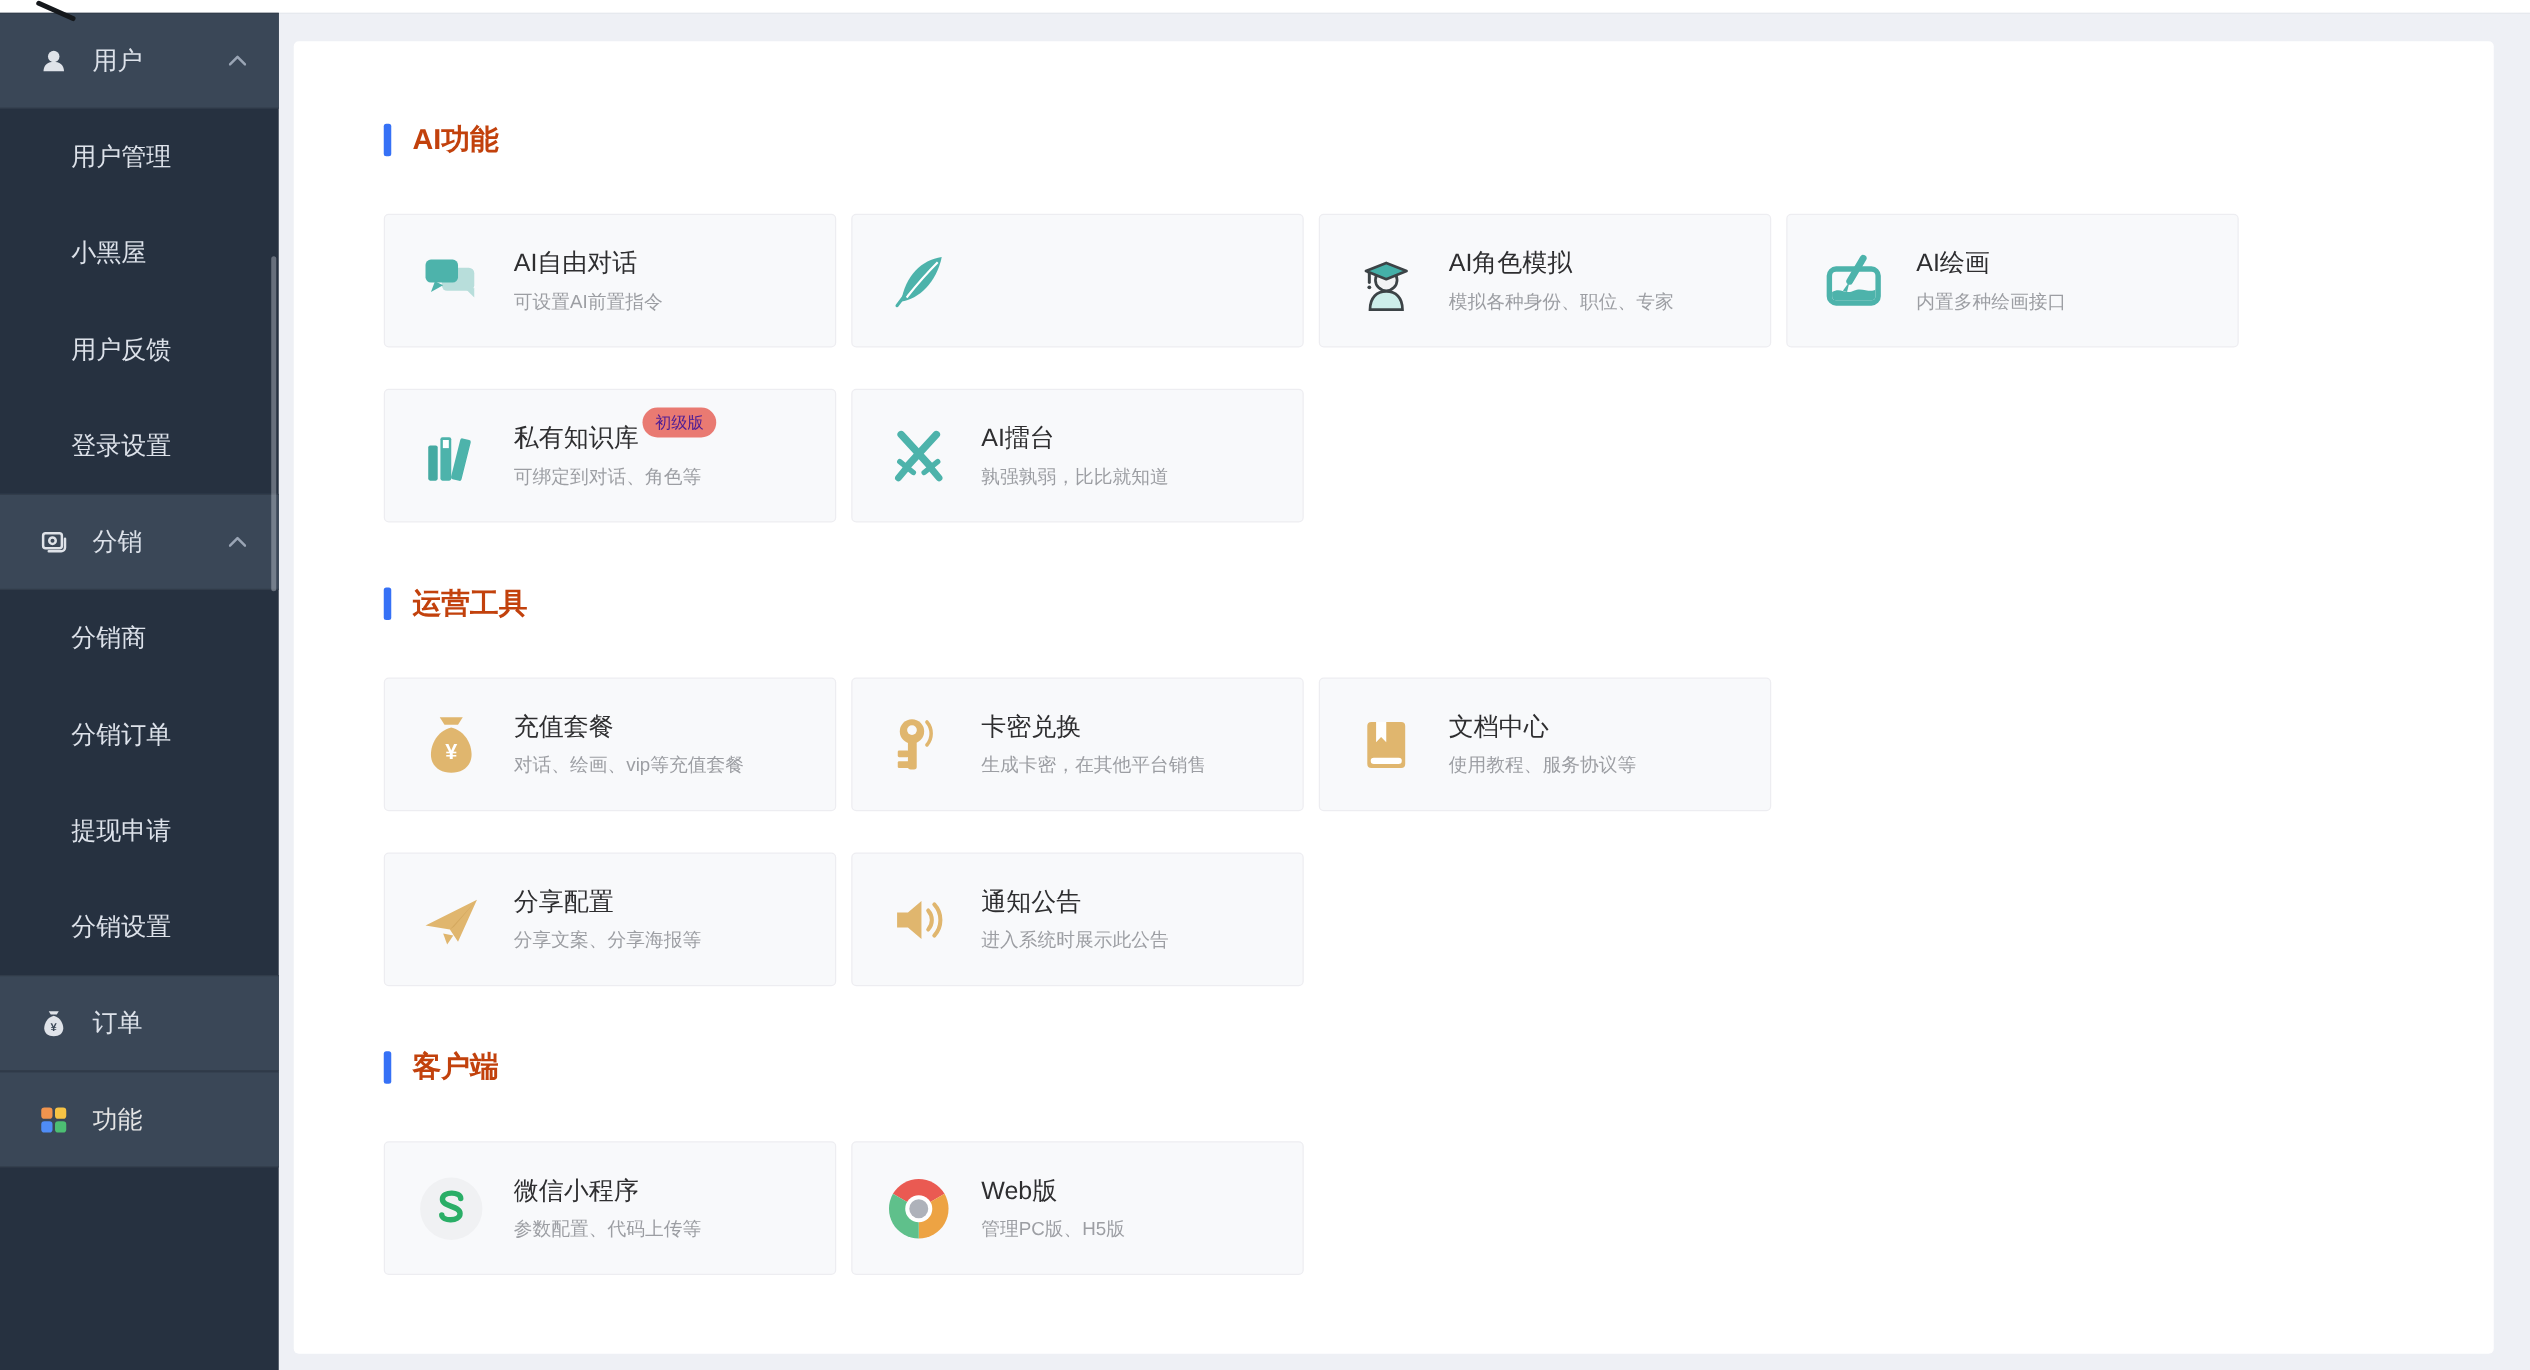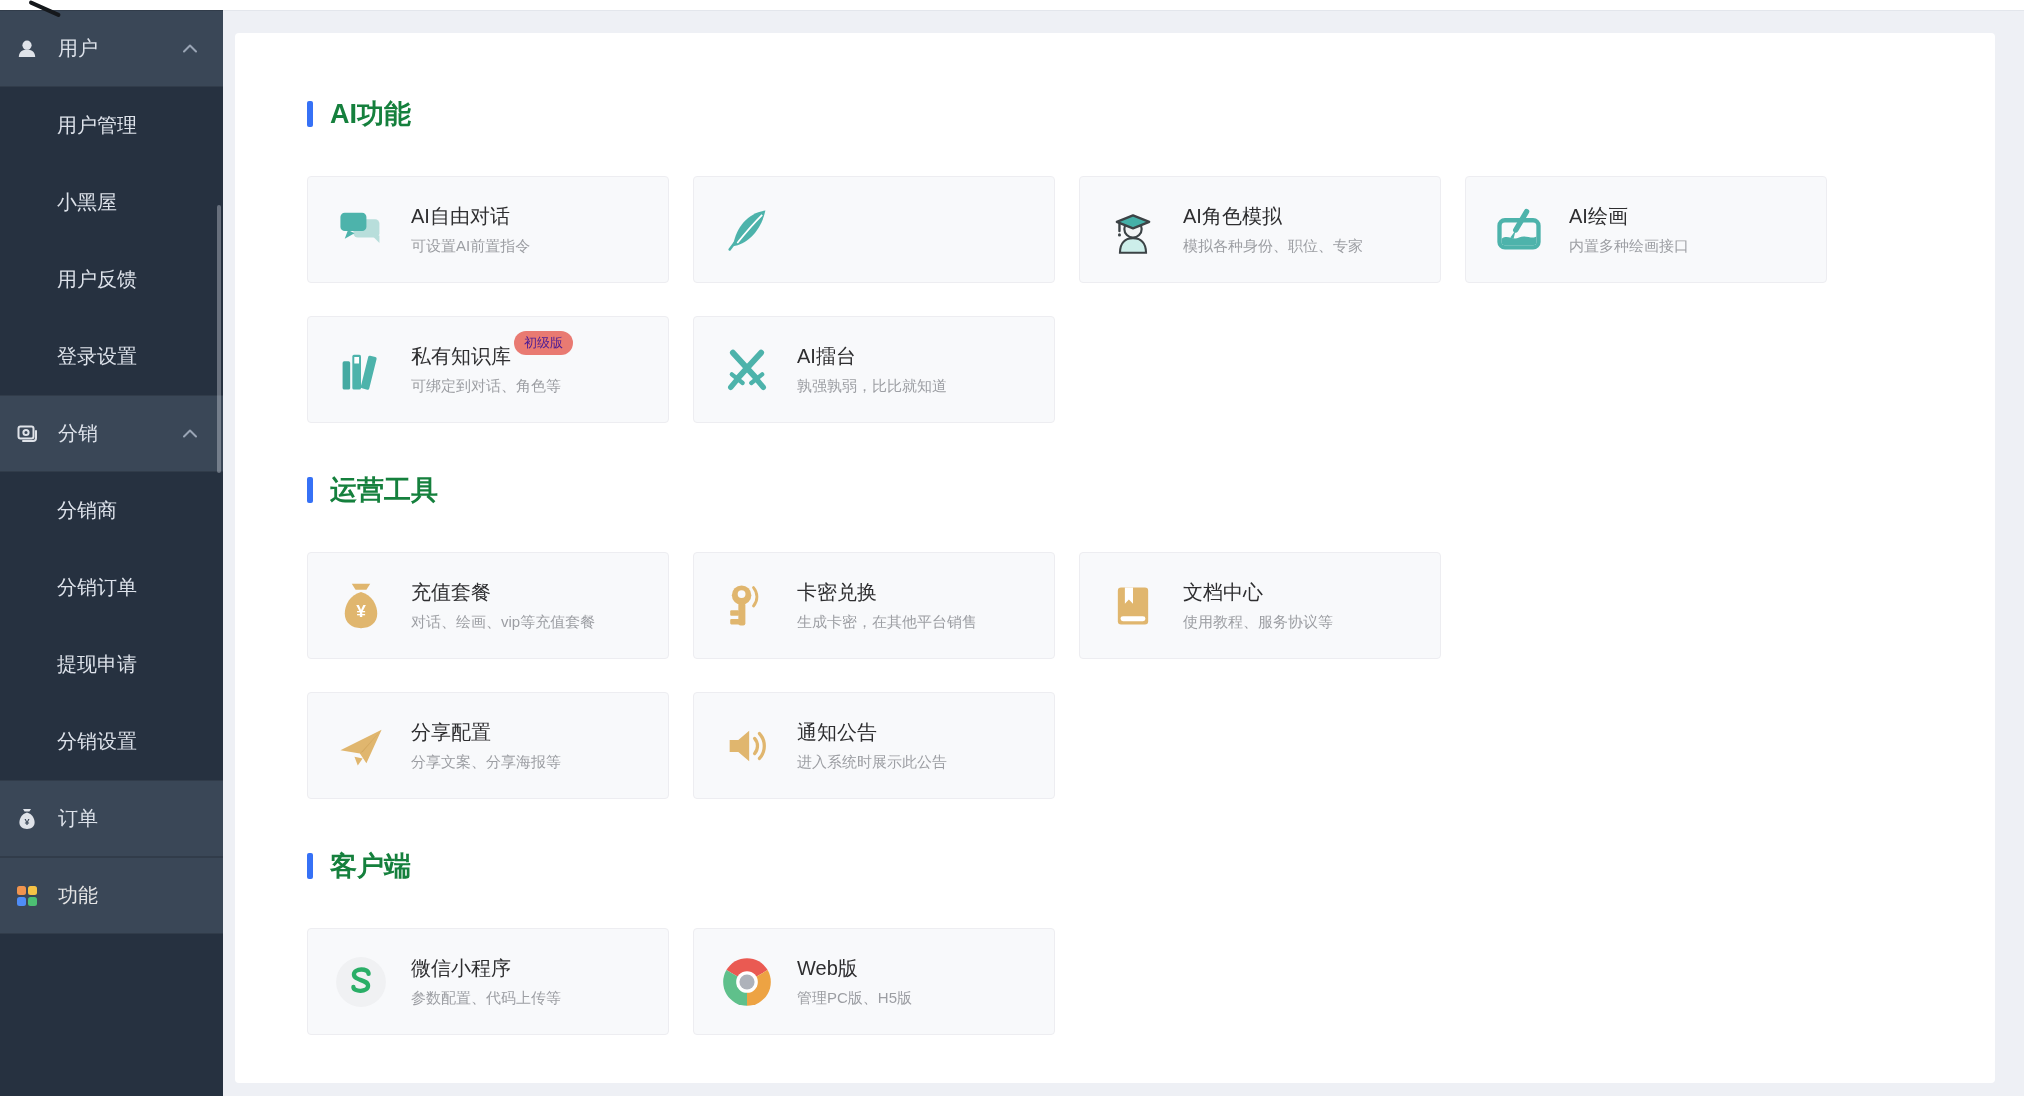--- a/index.html
+++ b/index.html
@@ -8,43 +8,43 @@
   .app { position:relative; width:2024px; height:1096px; }
 
   
   .topstrip { position:absolute; left:0; top:0; width:2024px; height:10px; background:#ffffff; z-index:5; }
   .stray { position:absolute; left:30px; top:0px; width:34px; height:4px; background:#15181c;
            transform:rotate(24deg); transform-origin:left top; z-index:6; border-radius:2px; }
 
   
   .sidebar { position:absolute; left:0; top:10px; width:223px; height:1086px;
              background:#263140; z-index:4; }
-  .srow { height:77px; display:flex; align-items:center; padding-left:15px; cursor:pointer;
+  .srow { height:77px; display:flex; align-items:center; padding-left:31px; cursor:pointer;
           color:#dde2ea; font-size:20px; }
   .srow.group { background:#3a4757; box-shadow: inset 0 1px 0 rgba(0,0,0,0.15), inset 0 -1px 0 rgba(0,0,0,0.15); }
   .srow.sub { padding-left:57px; }
   .srow.last { height:86px; }
   .srow .ico { width:24px; height:24px; flex:0 0 24px; margin-right:19px; display:flex; align-items:center; justify-content:center; }
   .srow .chev { margin-left:auto; margin-right:26px; display:flex; }
   .srow.active { color:#e5e5e5; }
   .sb-scroll { position:absolute; right:2px; top:195px; width:4px; height:268px;
                background:rgba(225,230,238,0.35); border-radius:2px; z-index:7; }
 
   
   .main { position:absolute; left:223px; top:10px; width:1801px; height:1086px;
           background:#eef0f5; border-top:1px solid #e3e6ec; }
   .panel { position:absolute; left:12px; top:22px; width:1760px; height:1050px;
            background:#ffffff; border-radius:4px; padding:63px 0 0 72px; overflow:hidden; }
 
   .sec-head { display:flex; align-items:center; margin-bottom:44px; }
   .sec-bar { width:6px; height:26px; border-radius:2px; background:#3671f6; margin-right:17px; }
-  .sec-title { font-size:27px; font-weight:bold; color:#15803d; }
+  .sec-title { font-size:23px; font-weight:bold; color:#c2410c; }
   .section + .section { margin-top:49px; }
 
-  .card-row { display:flex; gap:24px; margin-bottom:33px; }
+  .card-row { display:flex; gap:12px; margin-bottom:33px; }
   .card-row:last-child { margin-bottom:0; }
   .card { width:362px; height:107px; background:#f8f9fb; border:1px solid #ededf1; border-radius:4px;
           display:flex; align-items:center; padding-left:27px; cursor:pointer; }
   .card .cicon { width:52px; height:52px; flex:0 0 52px; margin-right:24px; }
   .card .ctext { display:flex; flex-direction:column; }
   .ctitle-row { display:flex; align-items:flex-start; }
   .ctitle { font-size:20px; color:#2e2e30; line-height:1.2; }
   .csub { font-size:15px; color:#9c9ea3; margin-top:9px; }
   .badge { position:relative; top:-13px; margin-left:3px; background:#e97a72; color:#4c1d95;
            font-size:13px; line-height:1; padding:5px 10px 6px; border-radius:999px; white-space:nowrap; }

